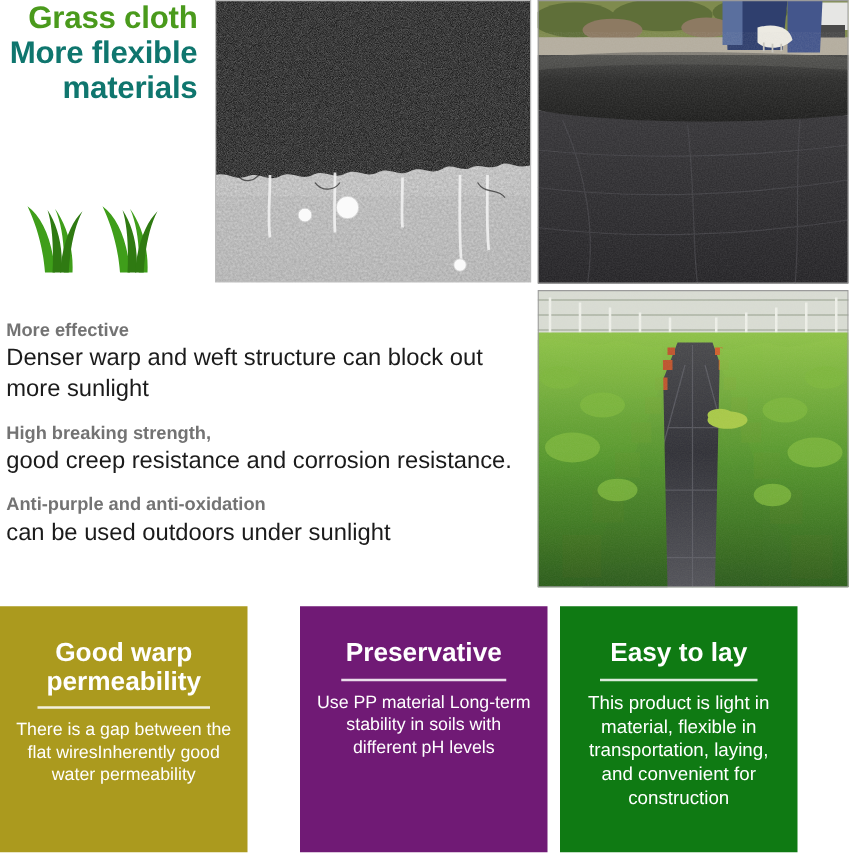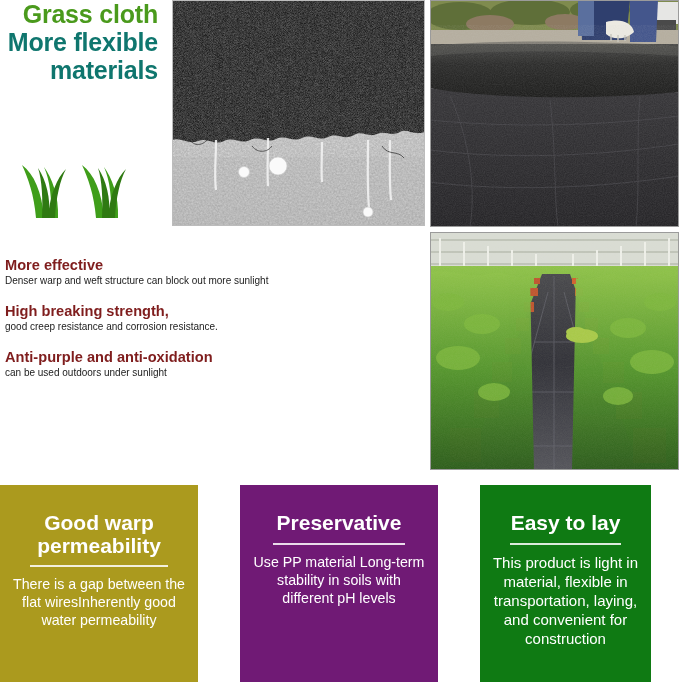--- a/index.html
+++ b/index.html
@@ -11,37 +11,37 @@
   .title-block{position:absolute;left:0;top:0;width:172px;text-align:right;padding-right:14px;box-sizing:border-box;}
   .title-green{font-size:25px;font-weight:bold;color:#4a9a1c;line-height:1.12;letter-spacing:-0.2px;display:block;}
   .title-black{font-size:25px;font-weight:bold;color:#0f766e;line-height:1.12;letter-spacing:-0.2px;display:block;}
 
   
   .grass-icon{position:absolute;left:14px;top:160px;width:140px;height:62px;}
 
   
   .features{position:absolute;left:5px;top:256px;width:420px;}
   .feature{margin-bottom:14px;}
-  .feature-head{font-size:14.6px;font-weight:bold;color:#7f1d1d;line-height:1.25;margin:0 0 1px 0;}
-  .feature-body{font-size:10px;color:#1b1b1b;line-height:1.28;margin:0;}
+  .feature-head{font-size:14.6px;font-weight:bold;color:#737373;line-height:1.25;margin:0 0 1px 0;}
+  .feature-body{font-size:19px;color:#1b1b1b;line-height:1.28;margin:0;}
 
   
   .photo{position:absolute;overflow:hidden;background:#ddd;}
   .photo svg{display:block;width:100%;height:100%;}
   #photo-fabric-water{left:172px;top:0;width:253px;height:226px;}
   #photo-roll-install{left:430px;top:0;width:249px;height:227px;}
   #photo-greenhouse{left:430px;top:232px;width:249px;height:238px;}
 
   
   .panel{position:absolute;top:485px;height:197px;box-sizing:border-box;
          display:flex;flex-direction:column;align-items:center;
          padding:26px 10px 0 10px;}
   #panel-permeability{left:0;width:198px;background:#ab9a1e;}
   #panel-preservative{left:240px;width:198px;background:#701a75;}
-  #panel-easy-to-lay{left:480px;width:171px;background:#0f7a13;}
+  #panel-easy-to-lay{left:448px;width:190px;background:#0f7a13;}
 
   .panel-title{color:#ffffff;font-weight:bold;font-size:21px;line-height:1.1;text-align:center;margin:0;}
   #panel-preservative .panel-title{font-size:21px;}
   #panel-easy-to-lay .panel-title{font-size:21px;}
   .panel-rule{width:74%;height:2px;background:#ffffff;opacity:.85;margin:9px 0 8px 0;}
   #panel-permeability .panel-rule{width:78%;margin-top:8px;}
   .panel-text{color:#ffffff;font-size:14.2px;line-height:1.27;text-align:center;margin:0;}
   #panel-easy-to-lay .panel-text{font-size:15px;}
 </style>
 </head>

